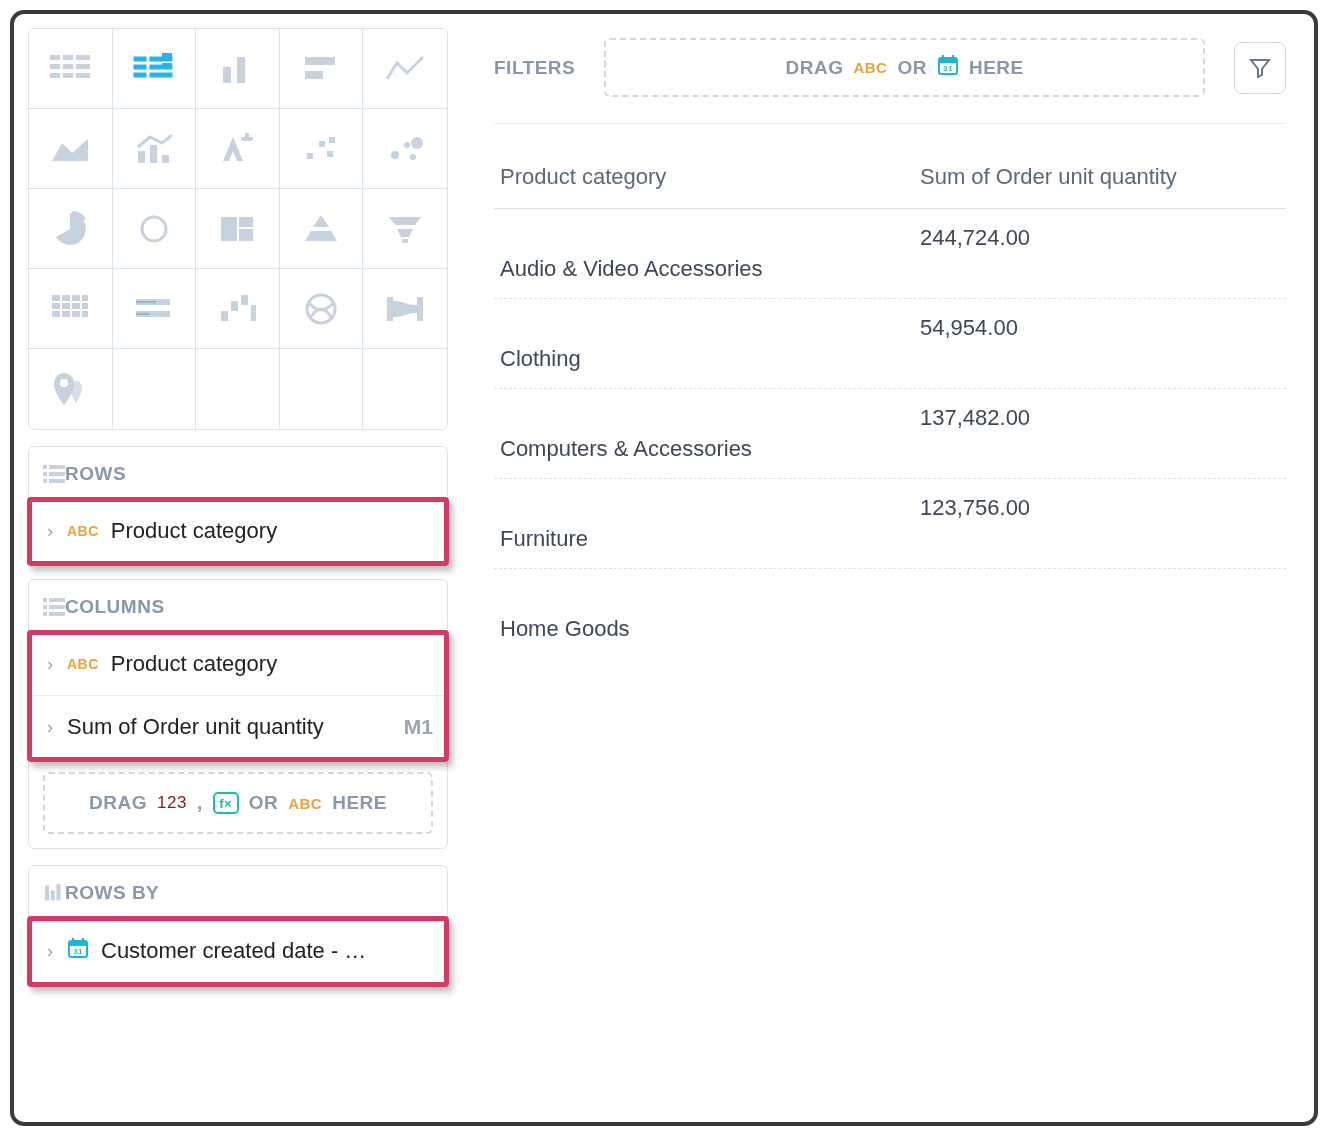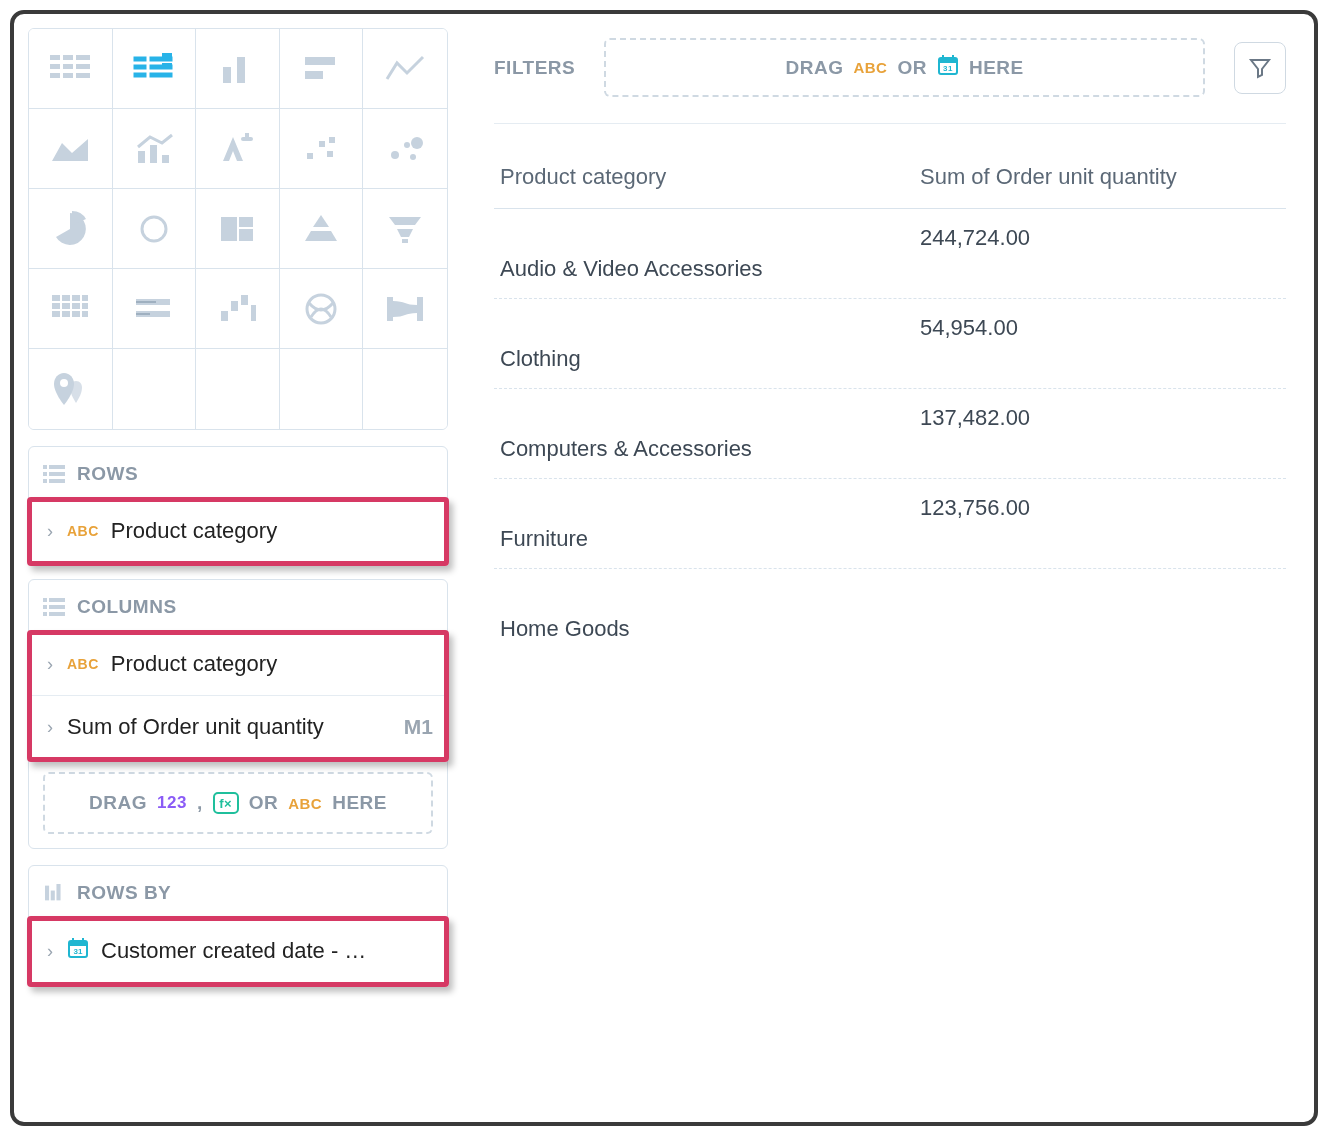--- a/index.html
+++ b/index.html
@@ -55,21 +55,21 @@
   .chart-cell.selected .icn, .chart-cell.selected .icn-stroke { fill: #28b3e8; stroke: #28b3e8; }
 
   .bucket {
     border: 1px solid #d9e3ec;
     border-radius: 6px;
     background: #fff;
   }
   .bucket-header {
     display: flex;
     align-items: center;
-    gap: 12px;
+    gap: 0;
     padding: 16px 18px 14px 14px;
     color: #8b98a6;
     font-size: 19px;
     font-weight: 700;
     letter-spacing: 0.5px;
   }
   .bucket-header svg { width: 22px; height: 18px; }
   .bh-ic { fill: #c6d2de; }
 
   .pill-row {
@@ -108,21 +108,21 @@
     padding: 18px 12px;
     display: flex;
     align-items: center;
     justify-content: center;
     gap: 10px;
     color: #8b98a6;
     font-size: 19px;
     font-weight: 700;
     letter-spacing: 0.5px;
   }
-  .tag-123 { color: #8b5cf6; font-weight: 700; font-size: 17px; }
+  .tag-123 { color: #7f1d1d; font-weight: 400; font-size: 17px; }
   .tag-abc { color: #e8a23a; font-weight: 700; font-size: 15px; }
   .tag-fx {
     display: inline-flex; align-items: center; justify-content: center;
     width: 26px; height: 22px; border: 2px solid #1fbf9c; border-radius: 5px;
     color: #1fbf9c; font-size: 13px; font-weight: 700;
   }
 
   .filters-row {
     display: flex;
     align-items: center;

